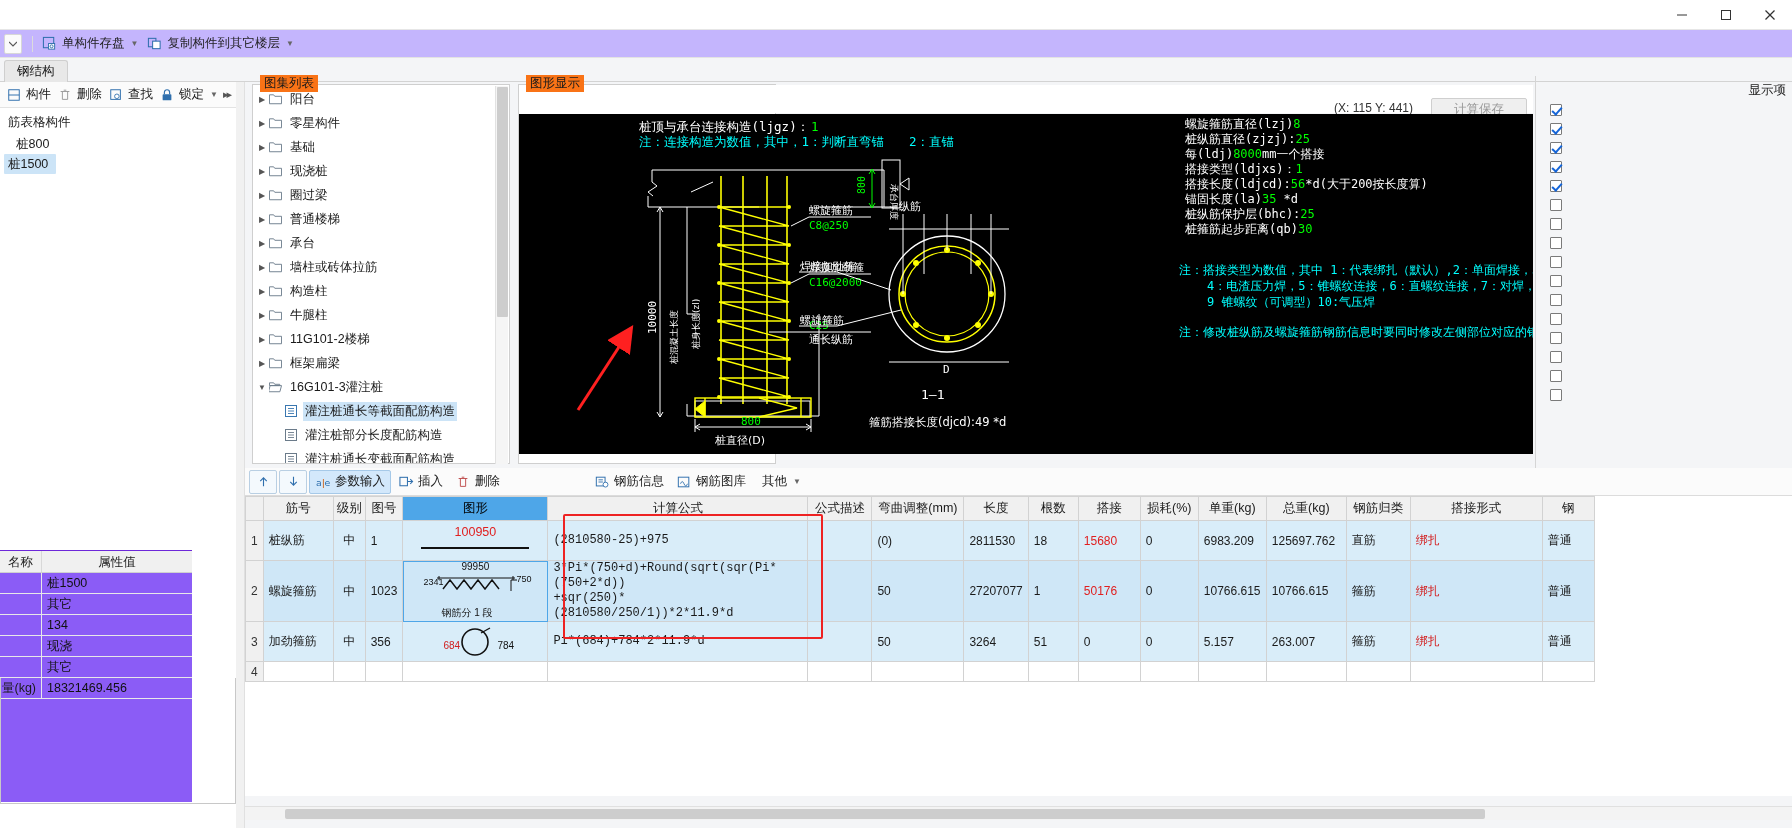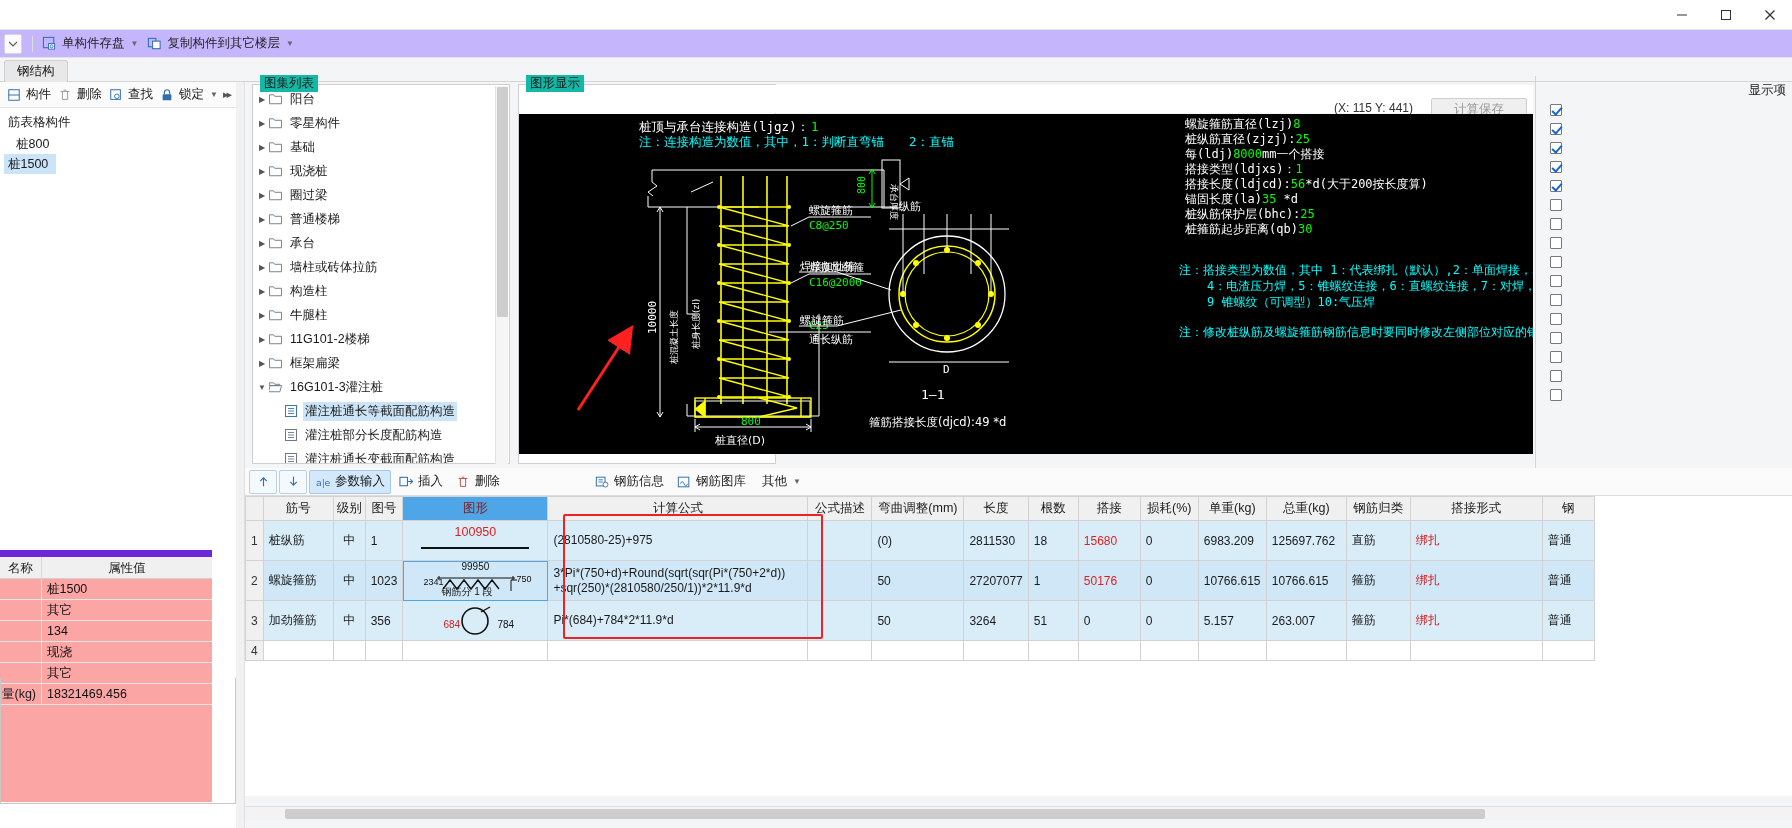--- a/index.html
+++ b/index.html
@@ -64,38 +64,38 @@
   .lp-btn span.t { margin-left: 4px; font-size: 12.5px; }
   .lp-expand { position: absolute; right: 6px; top: 6px; color: #555; font-size: 11px; letter-spacing:-2px; }
 
   .lp-head { position: absolute; left: 8px; top: 32px; font-size: 12.5px; color: #222; }
   .lp-list { position: absolute; left: 0; top: 52px; width: 236px; }
   .lp-row { height: 20px; line-height: 20px; padding-left: 16px; font-size: 12.5px; }
   .lp-row.sel { background: #cce4f7; width: 52px; margin-left: 4px; padding-left: 4px; border-radius:1px;}
 
   
   .propgrid {
-    position: absolute; left: 0; top: 468px; width: 212px; height: 252px;
-    background: #fca5a5; border-top: 7px solid #6d28d9;
+    position: absolute; left: 0; top: 468px; width: 192px; height: 252px;
+    background: #8b5cf6; border-top: 1px solid #6d28d9;
   }
   .pg-hdr { display: flex; height: 22px; background: #f0f0f0; border-bottom: 1px solid #d0d0d0; }
   .pg-hdr div { font-size: 12.5px; line-height: 22px; text-align: center; color: #222; }
   .pg-h1 { width: 42px; border-right: 1px solid #d8d8d8; }
   .pg-h2 { flex: 1; }
   .pg-row { display: flex; height: 21px; border-bottom: 1px solid #e8e8e8; }
   .pg-c1 { width: 42px; border-right: 1px solid #e8e8e8; }
   .pg-c2 { flex: 1; font-size: 12.5px; line-height: 21px; padding-left: 5px; color: #111; }
   .pg-c1s { font-size: 12.5px; line-height: 21px; padding-left: 2px; white-space: nowrap; overflow: hidden;}
   .propgrid-frame { position:absolute; left:0; top:596px; width:236px; height:126px; border:1px solid #c8c8c8; border-top:none; }
 
   
   .atlas-group {
     position: absolute; left: 252px; top: 76px; width: 258px; height: 388px;
   }
-  .grp-title { position: absolute; left: 8px; top: -1px; background: #14b8a6; padding: 0 4px; font-size: 12.5px; color: #1a1a1a; z-index: 2;}
+  .grp-title { position: absolute; left: 8px; top: -1px; background: #f97316; padding: 0 4px; font-size: 12.5px; color: #1a1a1a; z-index: 2;}
   .grp-box { position: absolute; left: 0; top: 8px; width: 258px; height: 380px; border: 1px solid #cfcfcf; background: #ffffff; }
   .tree { position: absolute; left: 2px; top: 2px; width: 240px; height: 376px; overflow: hidden; }
   .tnode { display: flex; align-items: center; height: 24px; font-size: 12.5px; color: #1a1a1a; }
   .tnode .arrow { width: 14px; text-align: center; color: #555; font-size: 8px; }
   .tnode .folder { margin-right: 6px; display:flex; }
   .tnode.leaf { padding-left: 30px; }
   .tnode.leaf .docicon { margin-right: 6px; display:flex; }
   .tnode.selected > .lbl { background: #cce4f7; }
   .tnode .lbl { padding: 1px 2px; }
   .tree-scroll { position: absolute; right: 1px; top: 1px; width: 13px; height: 378px; background: #f5f5f5; border-left: 1px solid #e2e2e2;}
@@ -140,33 +140,33 @@
   .tt-btn.disabled { color: #acacac; margin-top: 47px; }
   .iconbox { width: 16px; height: 16px; display:inline-flex; align-items:center; justify-content:center;}
 
   
   .tblwrap { position: absolute; left: 245px; top: 496px; width: 1547px; height: 300px; background: #fff; overflow: hidden;}
   table.grid { border-collapse: collapse; table-layout: fixed; }
   table.grid th {
     background: #f0f0f0; border: 1px solid #d2d2d2; height: 24px;
     font-weight: normal; font-size: 12.5px; color: #1a1a1a;
   }
-  table.grid th.hl { background: #4ea6e8; color: #7f1d1d; }
+  table.grid th.hl { background: #4ea6e8; color: #000000; }
   table.grid td {
     border: 1px solid #d2d2d2; height: 40px; font-size: 12px; padding: 0 5px;
     vertical-align: middle; background: #ffffff;
   }
   table.grid tr.datarow td { background: #d9edf9; }
   table.grid tr.rowsel td { background: #cfe7f7; }
   td.idx { background: #f0f0f0 !important; text-align: center; width: 14px; padding:0; font-size: 11px; color:#333;}
   td.center { text-align: center; }
   td.red { color: #e02020; }
   td.redtext { color: #d32020; }
   .shapecell { position: relative; height: 40px; }
-  .formula { font-family: Liberation Sans, sans-serif; font-size: 11.5px; white-space: pre-wrap; line-height: 1.25; margin-top: 37px; }
+  .formula { font-family: Liberation Mono, monospace; font-size: 11.5px; white-space: pre-wrap; line-height: 1.25; margin-top: 37px; }
 
   .redbox {
     position: absolute; left: 563px; top: 514px; width: 260px; height: 125px;
     border: 2px solid #ee2222; pointer-events: none; z-index: 30; border-radius: 2px;
   }
   .redarrow { position: absolute; left: 560px; top: 300px; z-index: 25; }
 
   
   .hscroll-bottom {
     position:absolute; left: 245px; top: 806px; width: 1547px; height: 14px;

